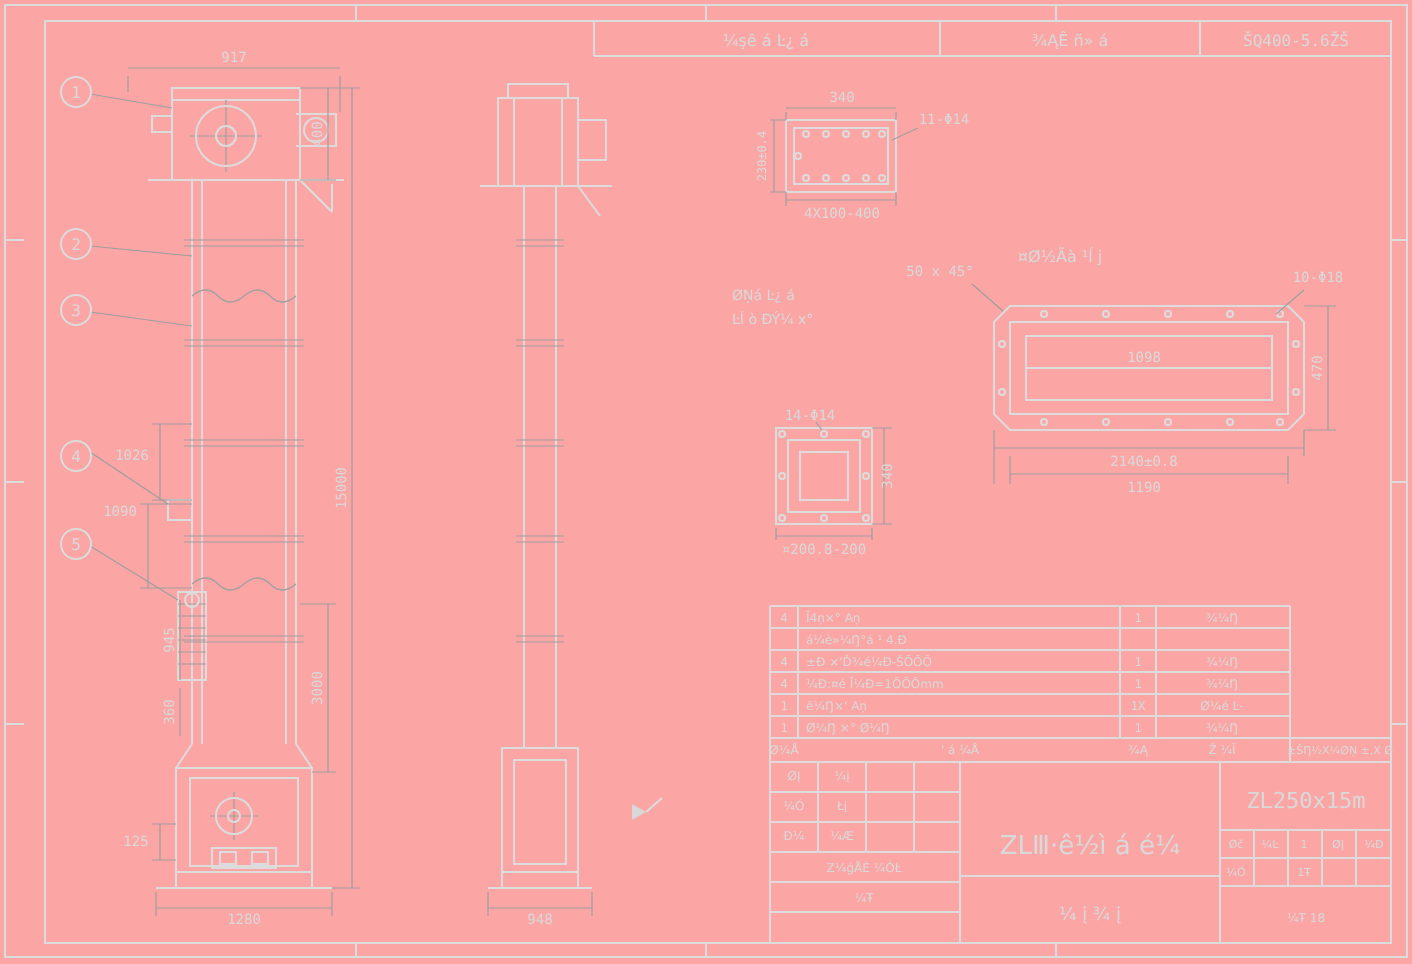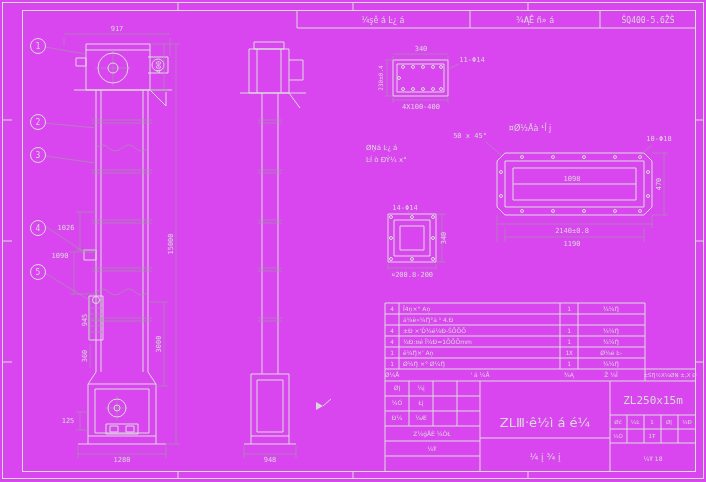--- a/index.html
+++ b/index.html
@@ -1,16 +1,16 @@
 <!DOCTYPE html>
 <html><head>
 <meta charset="utf-8">
 <style>
   html,body{margin:0;padding:0;background:#000;}
-  .stage{position:relative;width:706px;height:482px;background:#d946ef;overflow:hidden;}
+  .stage{position:relative;width:706px;height:482px;background:#fca5a5;overflow:hidden;}
   svg{position:absolute;left:0;top:0;}
   text{fill:#d9d9d9;font-family:"DejaVu Sans Mono",monospace;}
   .cjk{font-family:"DejaVu Sans",sans-serif;}
   .mid{text-anchor:middle;}
   .t5{font-size:5.5px}.t6{font-size:6px}.t7{font-size:7px}.t8{font-size:8px}
   .t9{font-size:9px}.t11{font-size:11px}.t13{font-size:13px}
   .main{stroke:#dcdcdc;stroke-width:1;fill:none;}
   .thin{stroke:#9f9f9f;stroke-width:0.6;fill:none;}
 </style>
 </head>

